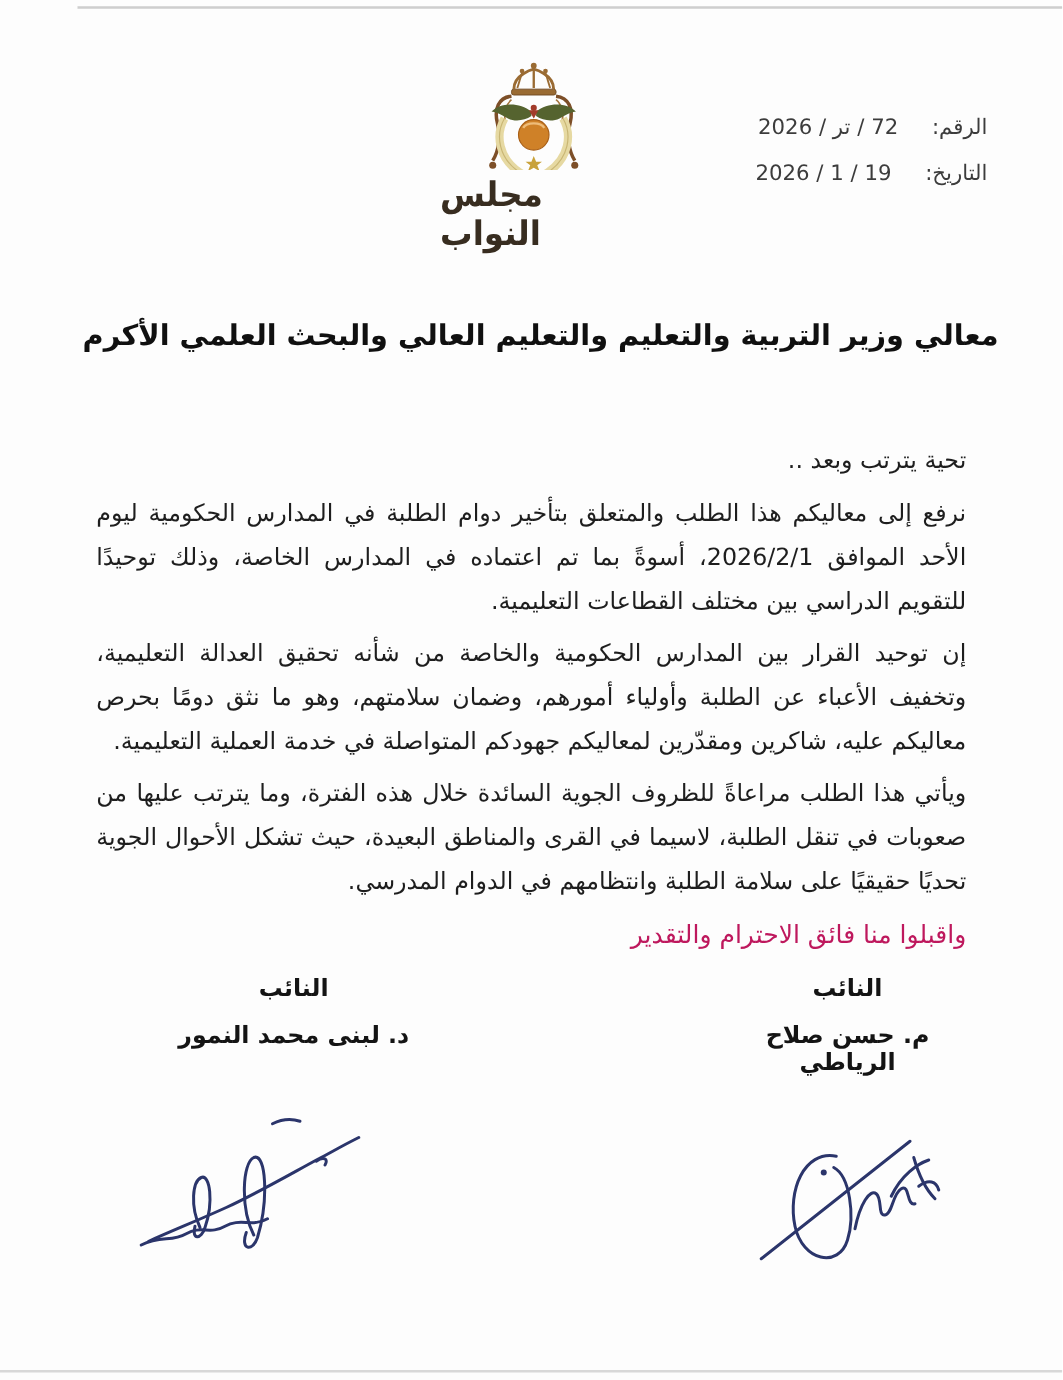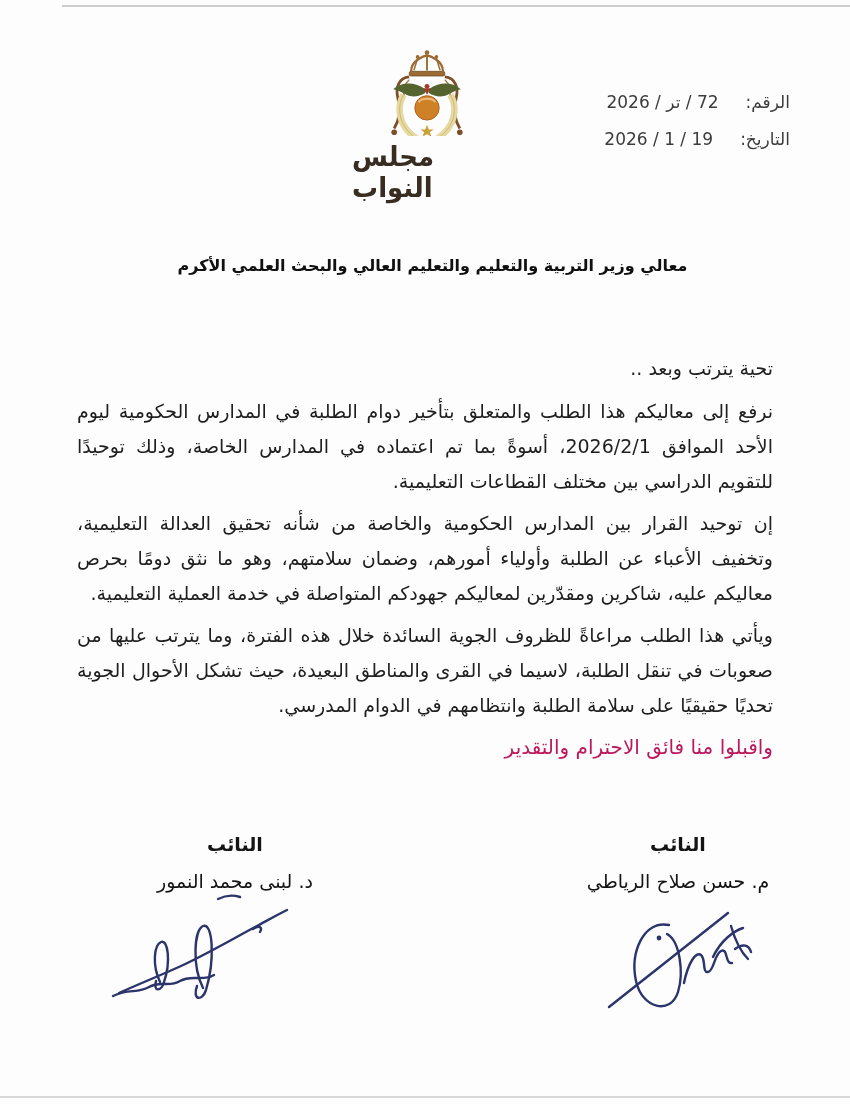--- a/index.html
+++ b/index.html
@@ -44,21 +44,21 @@
     position: absolute; top: 92px; right: 60px; width: 200px;
     font-size: 17px; color: #3c3c3c;
   }
   .ref-row { display: flex; gap: 10px; margin-bottom: 17px; white-space: nowrap; }
   .ref-row .lbl { color: #3c3c3c; margin-left: 17px; }
   .ref-row .val { color: #3c3c3c; }
 
   .addressee {
     position: absolute; top: 256px; left: 15px; right: 0;
     text-align: center;
-    font-size: 16px;
+    font-size: 23px;
     font-weight: 700;
     color: #101010;
   }
 
   .body-text {
     position: absolute; top: 351px; right: 77px; left: 77px;
     font-size: 19px;
     line-height: 35px;
     color: #1e1e1e;
   }
@@ -67,25 +67,25 @@
     margin: 0 0 7px 0;
     text-align: justify;
     text-align-last: right;
   }
   .closing {
     font-size: 20px;
     color: #be185d;
   }
 
   .sig-block {
-    position: absolute; top: 833px; width: 200px;
+    position: absolute; top: 780px; width: 200px;
     text-align: center; color: #141414;
   }
   .sig-block .sig-title { font-size: 19px; font-weight: 700; margin-bottom: 15px; }
-  .sig-block .sig-name  { font-size: 19px; font-weight: 400; }
+  .sig-block .sig-name  { font-size: 19px; font-weight: 700; }
   .sig-block-right { left: 578px; }
   .sig-block-left  { left: 135px; }
 
   .sig-draw { position: absolute; }
   .sig-draw-right { left: 583px; top: 893px; }
   .sig-draw-left  { left: 103px; top: 886px; }
 
   svg .ink { fill: none; stroke: #2b356b; stroke-width: 2.4; stroke-linecap: round; stroke-linejoin: round; }
 </style>
 </head>

